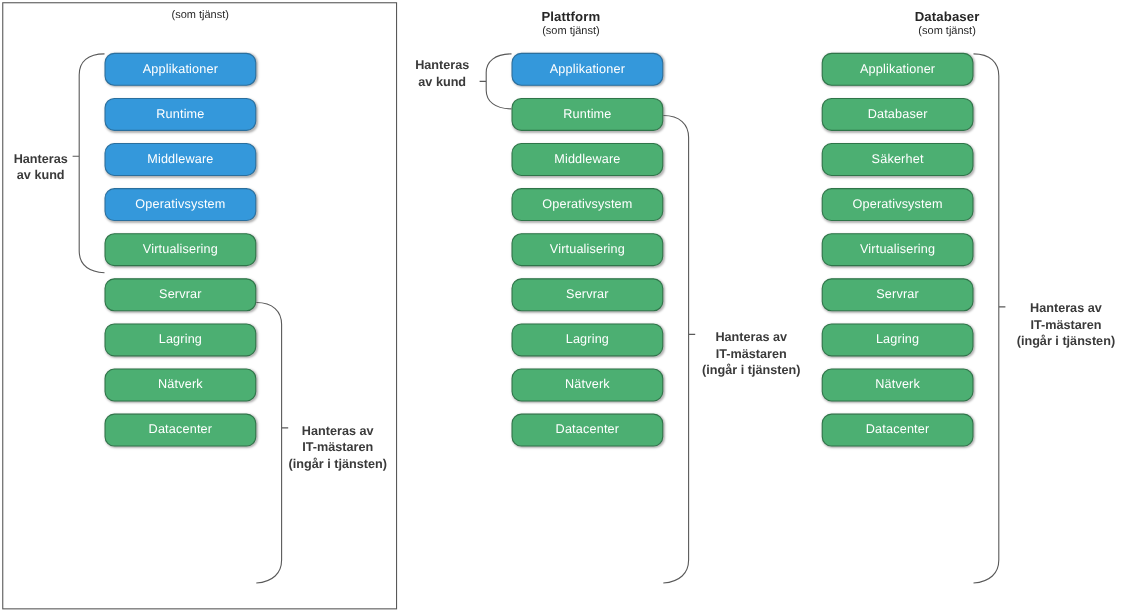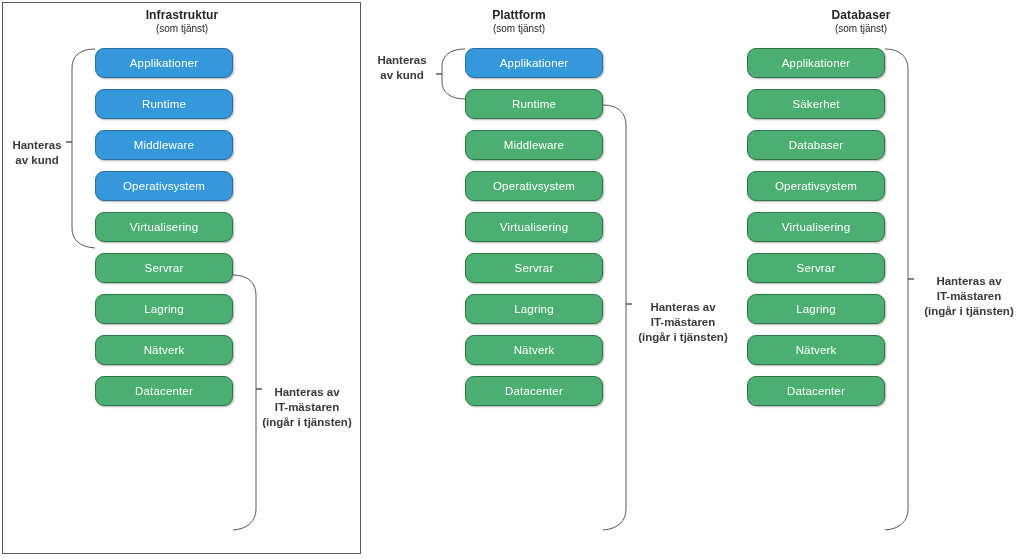--- a/index.html
+++ b/index.html
@@ -130,21 +130,20 @@
   }
 </style>
 </head>
 <body>
 
 <div class="canvas">
 
   <div class="column" id="col-iaas">
     <div class="panel-border"></div>
     <div class="col-header">
-      <span class="col-title">Infrastruktur</span>
       <span class="col-subtitle">(som tjänst)</span>
     </div>
     <div class="stack" id="stack-iaas">
       <div class="layer-box blue">
           <span>Applikationer</span>
         </div>
       <div class="layer-box blue">
           <span>Runtime</span>
         </div>
       <div class="layer-box blue">
@@ -211,24 +210,24 @@
     <div class="col-header">
       <span class="col-title">Databaser</span>
       <span class="col-subtitle">(som tjänst)</span>
     </div>
   </div>
   <div class="stack" id="stack-saas">
     <div class="layer-box green">
         <span>Applikationer</span>
       </div>
     <div class="layer-box green">
+        <span>Databaser</span>
+      </div>
+    <div class="layer-box green">
         <span>Säkerhet</span>
-      </div>
-    <div class="layer-box green">
-        <span>Databaser</span>
       </div>
     <div class="layer-box green">
         <span>Operativsystem</span>
       </div>
     <div class="layer-box green">
         <span>Virtualisering</span>
       </div>
     <div class="layer-box green">
         <span>Servrar</span>
       </div>

